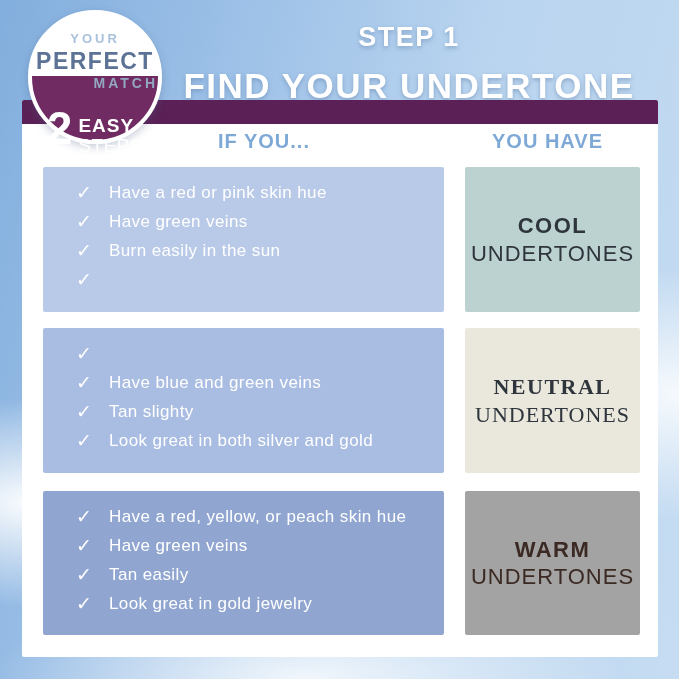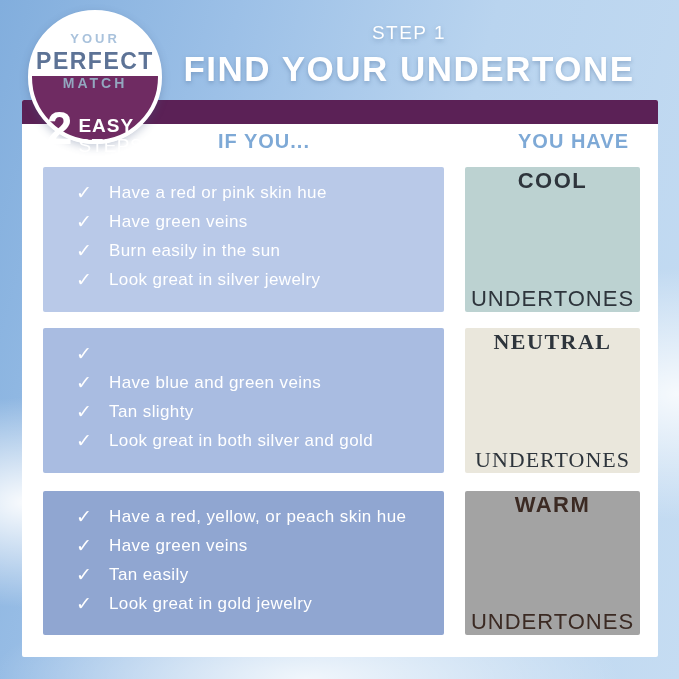--- a/index.html
+++ b/index.html
@@ -15,21 +15,21 @@
       radial-gradient(ellipse 420px 120px at 45% 100%, rgba(255,255,255,.8), rgba(255,255,255,0) 75%),
       linear-gradient(105deg,#82aedd 0%, #9cc0e7 28%, #b9d4ef 58%, #c5dcf2 100%);
   }
 
   
   .title-wrap{
     position:absolute;left:160px;top:22px;width:498px;
     text-align:center;color:#ffffff;
     text-shadow:0 2px 4px rgba(96,130,170,.55);
   }
-  .step-label{font-size:19px;font-weight:normal;letter-spacing:1.5px;margin-bottom:5px;}
+  .step-label{font-size:27px;font-weight:bold;letter-spacing:1.5px;margin-bottom:13px;}
   .main-title{font-size:35px;font-weight:bold;letter-spacing:1.5px;}
 
   
   .panel{
     position:absolute;left:22px;top:100px;width:636px;height:557px;
     background:#ffffff;border-radius:2px;
   }
   .purple-bar{
     position:absolute;left:0;top:0;width:636px;height:24px;
     background:#5b2156;border-radius:2px 2px 0 0;
@@ -41,46 +41,46 @@
     border-radius:50%;
     background:linear-gradient(to bottom,#ffffff 0 49%,#6f2b62 49% 100%);
     border:4px solid #ffffff;
     box-sizing:border-box;
     box-shadow:0 3px 8px rgba(70,90,130,.30);
     z-index:5;text-align:center;
   }
   .badge-top{padding-top:17px;line-height:1.22;}
   .badge-your{font-size:13px;letter-spacing:3px;color:#a9c2dc;font-weight:600;}
   .badge-perfect{font-size:23px;letter-spacing:1.5px;color:#5d7396;font-weight:bold;}
-  .badge-match{font-size:14px;letter-spacing:3px;color:#93a7bf;font-weight:600;}
+  .badge-match{font-size:14px;letter-spacing:3px;color:#93a7bf;font-weight:600;text-align:right;}
   .badge-bottom{
     margin-top:9px;display:flex;align-items:center;justify-content:center;
     color:#ffffff;gap:6px;
   }
   .badge-number{font-size:46px;font-weight:bold;line-height:1;}
   .badge-steps-col{text-align:left;line-height:1.05;}
   .badge-easy{font-size:19px;font-weight:800;letter-spacing:1px;margin-top:15px;}
   .badge-stepsword{font-size:19px;font-weight:400;letter-spacing:.5px;}
 
   
   .col-header{
     position:absolute;top:30px;text-align:center;
     font-size:20px;font-weight:bold;letter-spacing:1px;color:#7ea9d6;
   }
   .col-header.left{left:62px;width:360px;}
-  .col-header.right{left:464px;width:175px;}
+  .col-header.right{left:438px;width:175px;}
 
   
   .row-checkbox{
     position:absolute;left:21px;width:401px;box-sizing:border-box;
     padding:15px 18px 10px 30px;border-radius:2px;
   }
   .row-result{
     position:absolute;left:443px;width:175px;box-sizing:border-box;
-    display:flex;flex-direction:column;align-items:center;justify-content:space-between;
+    display:flex;flex-direction:column;align-items:center;justify-content:center;
     border-radius:2px;text-align:center;
   }
   .row1 .row-checkbox{top:67px;height:145px;background:#b9c9e8;}
   .row2 .row-checkbox{top:228px;height:145px;background:#a9bce1;}
   .row3 .row-checkbox{top:391px;height:144px;background:#90a6d1;}
   .row1 .row-result{top:67px;height:145px;background:#bcd2d1;}
   .row2 .row-result{top:228px;height:145px;background:#eae7dc;}
   .row3 .row-result{top:391px;height:144px;background:#a3a3a3;}
 
   ul.checklist{list-style:none;margin:0;padding:0;}
@@ -129,21 +129,20 @@
           <li>
             <span class="check-icon">✓</span>
             <span class="check-text">Have green veins</span>
           </li>
           <li>
             <span class="check-icon">✓</span>
             <span class="check-text">Burn easily in the sun</span>
           </li>
           <li>
             <span class="check-icon">✓</span>
-            <span class="check-text">Look great in silver jewelry</span>
           </li>
         </ul>
       </div>
       <div class="row-result">
         <div class="result-line1">COOL</div>
         <div class="result-line2">UNDERTONES</div>
       </div>
     </div>
 
     <div class="row2">

